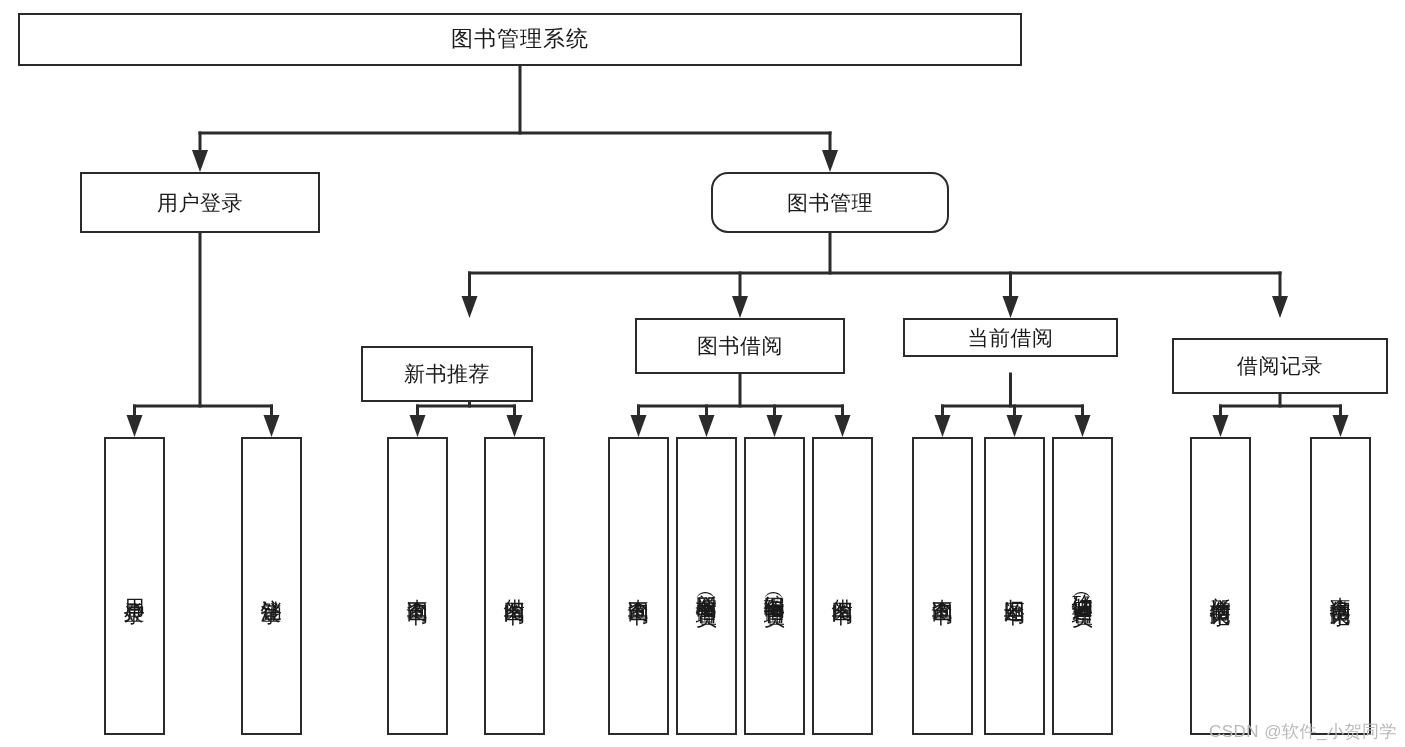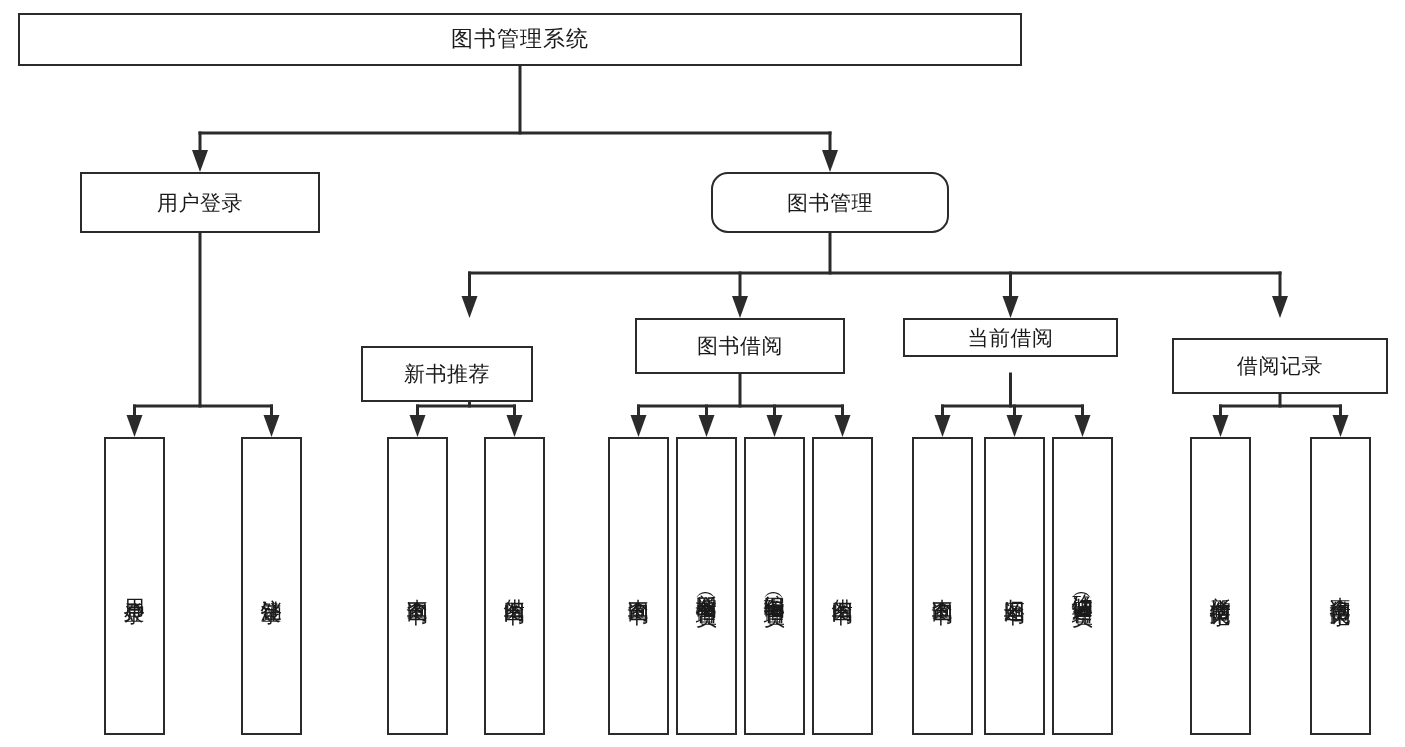--- a/index.html
+++ b/index.html
@@ -184,13 +184,14 @@
       <div class="node vertical" style="left: 1052px; top: 437px; width: 61px; height: 298px;">
         <span class="node-label">确认归还（管理员）</span>
       </div>
       <div class="node vertical" style="left: 1190px; top: 437px; width: 61px; height: 298px;">
         <span class="node-label">新增借阅记录</span>
       </div>
       <div class="node vertical" style="left: 1310px; top: 437px; width: 61px; height: 298px;">
         <span class="node-label">查询借阅记录</span>
       </div>
     </div>
+  <div id="watermark">CSDN @软件_小贺同学</div>
 </div>
 
 </body></html>

